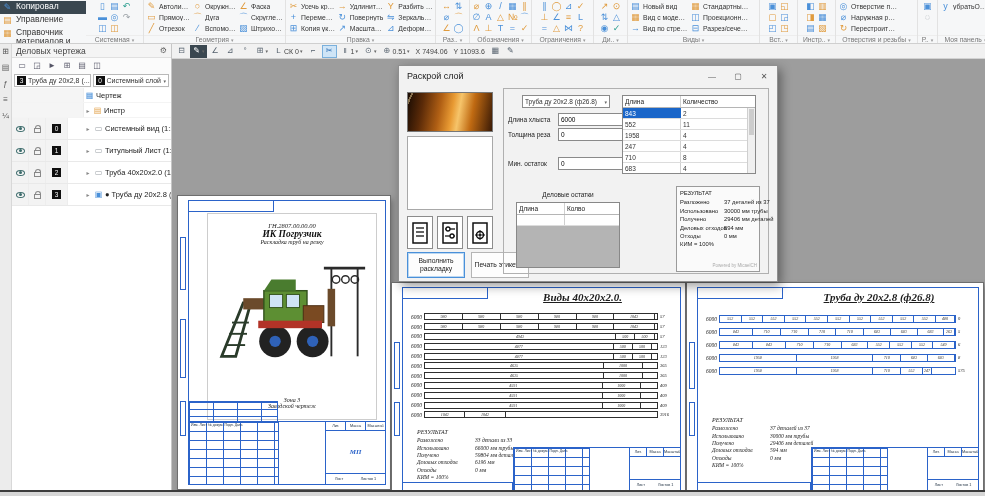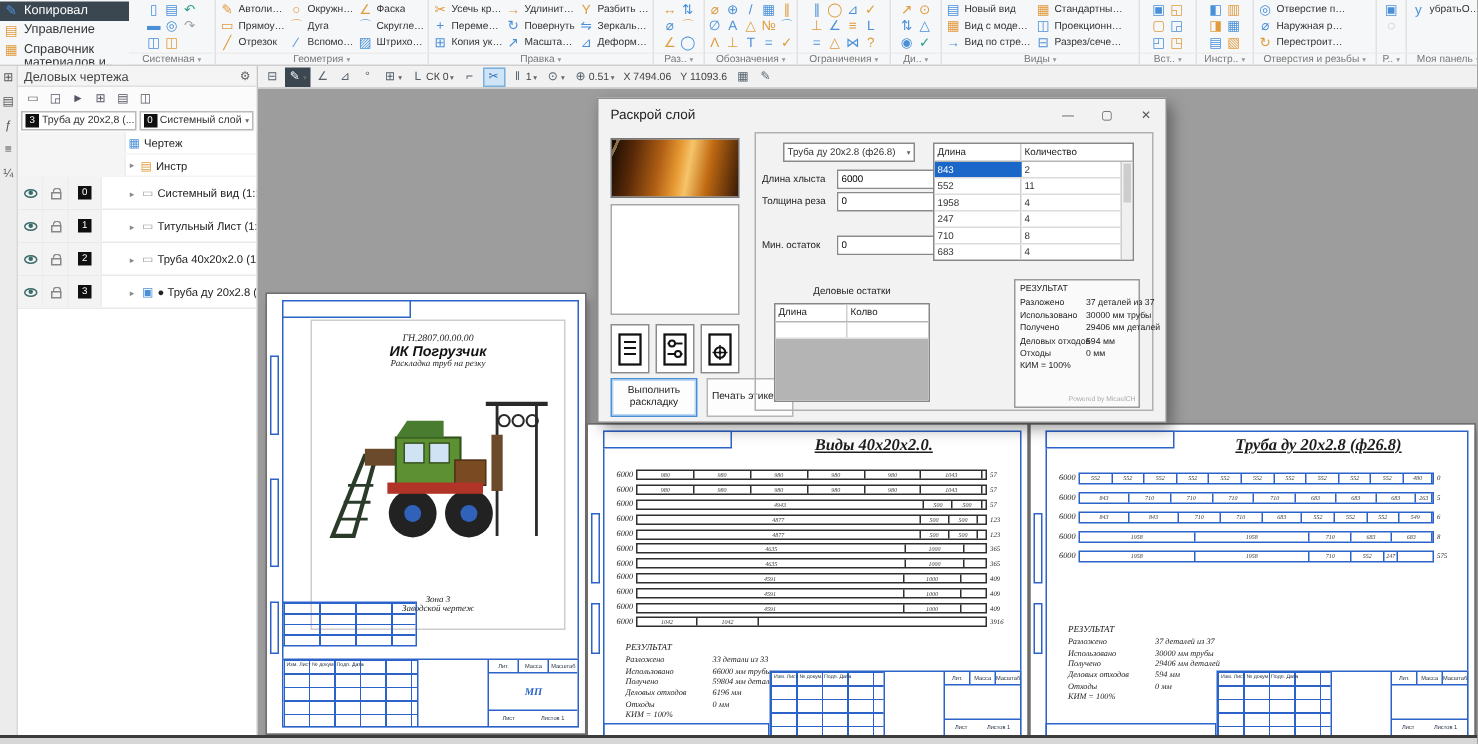--- a/index.html
+++ b/index.html
@@ -74,39 +74,39 @@
 .tall .bhull{height:8px}
 .bseg{border-right:1px solid #2f2f2f;font-family:"Liberation Serif",serif;font-style:italic;font-size:4px;display:flex;align-items:center;justify-content:center;overflow:hidden;color:#333;height:100%}
 .bseg:last-child{border-right:1px solid #2f2f2f}
 .brem{width:18px;font-family:"Liberation Serif",serif;font-style:italic;font-size:4.5px;padding-left:2px;color:#222;flex:0 0 auto}
 .blue .bhull,.blue .bseg{border-color:#2b63c9}
 .res{position:absolute;font-family:"Liberation Serif",serif;font-style:italic;font-size:5.5px;color:#222;line-height:1.35}
 .res .rt{font-size:6px;margin-bottom:1px}
 .res .r{display:flex}.res .rl{width:58px;flex:0 0 auto}
 
 .stamp{position:absolute;border:1.5px solid #2b63c9;background:#fff;display:flex;overflow:hidden}
-.stamp-a{left:-1px;right:-1px;bottom:-1px;height:46px}
+.stamp-a{left:-1px;right:-1px;bottom:-1px;height:64px}
 .stamp-b{right:-1px;bottom:-1px;width:168px;height:44px}
 .st-l{width:46%;border-right:1px solid #2b63c9;background:repeating-linear-gradient(to bottom,#2b63c9 0,#2b63c9 .8px,transparent .8px,transparent 9px),repeating-linear-gradient(to right,#2b63c9 0,#2b63c9 .8px,transparent .8px,transparent 17px);position:relative}
 .st-hdr{position:absolute;top:1px;left:2px;right:0;font-size:3.5px;color:#234;white-space:nowrap;overflow:hidden;background:transparent}
 .st-m{flex:1;border-right:1px solid #2b63c9;position:relative}
 .st-r{width:30%;display:flex;flex-direction:column;font-size:3.8px;color:#234}
 .st-cells{display:flex;border-bottom:1px solid #2b63c9;height:9px}
 .st-cells span{flex:1;border-right:1px solid #2b63c9;display:flex;align-items:center;justify-content:center;overflow:hidden}
 .st-cells span:last-child{border-right:none}
 .st-mid{flex:1;display:flex;align-items:center;justify-content:center;border-bottom:1px solid #2b63c9}
 .mp{color:#2b63c9;font-family:"Liberation Serif",serif;font-style:italic;font-weight:bold;font-size:7px}
 .st-bot{height:10px;display:flex;align-items:center;justify-content:space-around}
 .pretable{position:absolute;left:-1px;bottom:53px;width:46%;height:30px;border:1px solid #2b63c9;background:repeating-linear-gradient(to bottom,#2b63c9 0,#2b63c9 .8px,transparent .8px,transparent 7px),repeating-linear-gradient(to right,#2b63c9 0,#2b63c9 .8px,transparent .8px,transparent 24px)}
 .blrow{position:absolute;left:-1px;bottom:-1px;right:167px;height:9px;border:1px solid #2b63c9}
 .fmt{position:absolute;bottom:0;left:0;right:0;height:5px;font-family:"Liberation Serif",serif;font-style:italic;font-size:4px;color:#333;display:flex;justify-content:space-between;padding:0 40px 0 120px}
 
 .content{position:absolute;left:18px;top:12px;right:8px;bottom:64px;border:1px solid #cdcdcd;text-align:center;overflow:hidden}
 .doc{margin-top:8px;font-family:"Liberation Serif",serif;font-style:italic;font-size:6.5px;color:#222}
-.prod{font-family:Liberation Sans, sans-serif;font-style:italic;font-weight:bold;font-size:9.5px;color:#111}
+.prod{font-family:Liberation Serif, serif;font-style:italic;font-weight:bold;font-size:9.5px;color:#111}
 .sub{font-family:"Liberation Serif",serif;font-style:italic;font-size:6px;color:#222}
 .pimg{margin-top:6px}
 .notes{position:absolute;bottom:10px;left:0;right:0;font-family:"Liberation Serif",serif;font-style:italic;font-size:6px;color:#222}
 
 #dialog{position:absolute;left:226px;top:21px;width:380px;height:217px;background:#f2f2f2;border:1px solid #8f8f8f;box-shadow:3px 4px 10px rgba(0,0,0,.4);z-index:20;font-size:7px}
 .dlg-title{height:20px;display:flex;align-items:center;padding-left:8px;font-size:9px;color:#222}
 .wbtns{margin-left:auto;display:flex;height:20px}
 .wb{width:26px;display:flex;align-items:center;justify-content:center;font-size:8px;color:#555}
 .photo{position:absolute;left:8px;top:26px;width:86px;height:40px;border:1px solid #777;background:linear-gradient(115deg,rgba(255,225,160,.0) 0 3px,rgba(255,230,170,.45) 3px 5px,rgba(0,0,0,0) 5px 14px),linear-gradient(100deg,#1a0c03 0%,#5a2a08 18%,#b05f14 38%,#e89a33 52%,#f6c46a 60%,#c06a12 75%,#3a1a06 100%)}
 .listbox{position:absolute;left:8px;top:70px;width:86px;height:74px;background:#fff;border:1px solid #a8a8a8}

